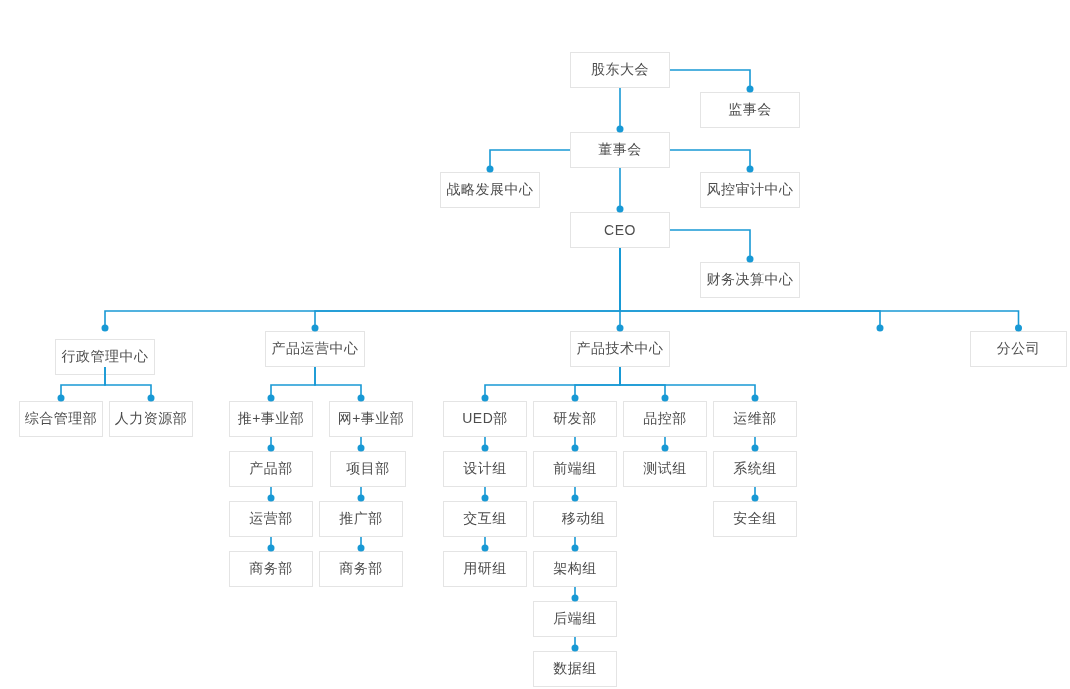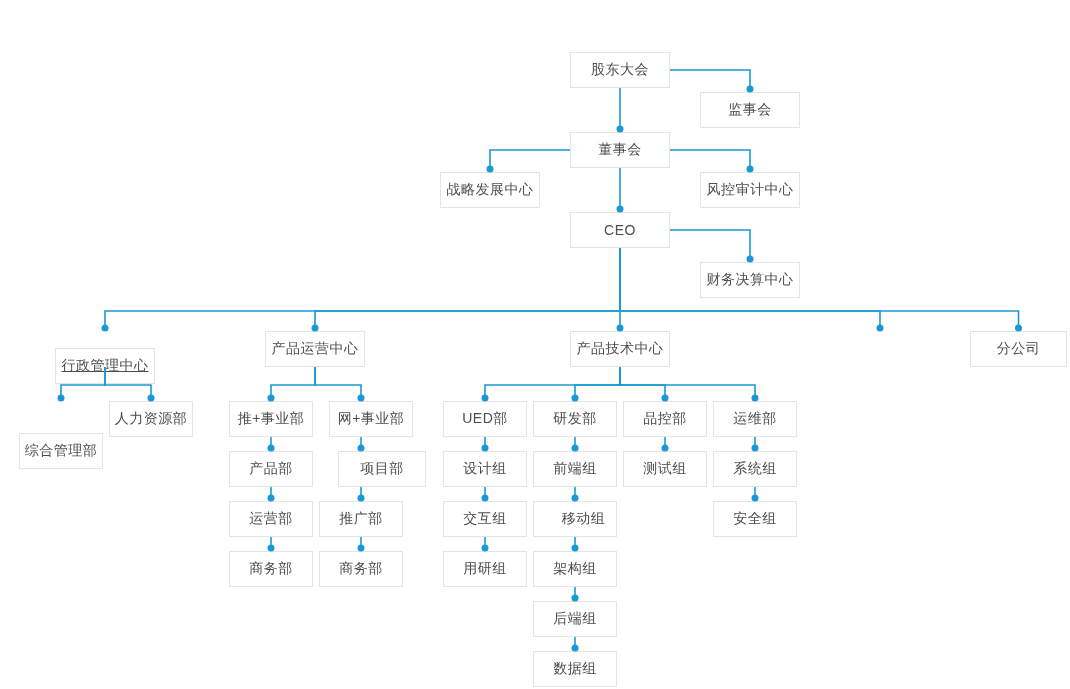--- a/index.html
+++ b/index.html
@@ -55,48 +55,48 @@
     </div>
     <div class="node" style="left: 700px; top: 172px; width: 100px; height: 36px;">
       <span>风控审计中心</span>
     </div>
     <div class="node" style="left: 570px; top: 212px; width: 100px; height: 36px;">
       <span>CEO</span>
     </div>
     <div class="node" style="left: 700px; top: 262px; width: 100px; height: 36px;">
       <span>财务决算中心</span>
     </div>
-    <div class="node" style="left: 55px; top: 348px; width: 100px; height: 36px; text-decoration: underline;">
+    <div class="node" style="left: 55px; top: 339px; width: 100px; height: 36px;">
       <span>行政管理中心</span>
     </div>
     <div class="node" style="left: 265px; top: 331px; width: 100px; height: 36px;">
       <span>产品运营中心</span>
     </div>
     <div class="node" style="left: 570px; top: 331px; width: 100px; height: 36px;">
       <span>产品技术中心</span>
     </div>
     <div class="node" style="left: 970px; top: 331px; width: 97px; height: 36px;">
       <span>分公司</span>
     </div>
-    <div class="node" style="left: 19px; top: 401px; width: 84px; height: 36px; margin-top: 32px;">
+    <div class="node" style="left: 19px; top: 401px; width: 84px; height: 36px;">
       <span>综合管理部</span>
     </div>
     <div class="node" style="left: 109px; top: 401px; width: 84px; height: 36px;">
       <span>人力资源部</span>
     </div>
     <div class="node" style="left: 229px; top: 401px; width: 84px; height: 36px;">
       <span>推+事业部</span>
     </div>
     <div class="node" style="left: 319px; top: 401px; width: 84px; height: 36px; margin-left: 10px;">
       <span>网+事业部</span>
     </div>
     <div class="node" style="left: 229px; top: 451px; width: 84px; height: 36px;">
       <span>产品部</span>
     </div>
-    <div class="node" style="left: 338px; top: 451px; width: 88px; height: 36px; text-align: right;">
+    <div class="node" style="left: 330px; top: 451px; width: 76px; height: 36px; text-align: right;">
       <span>项目部</span>
     </div>
     <div class="node" style="left: 229px; top: 501px; width: 84px; height: 36px;">
       <span>运营部</span>
     </div>
     <div class="node" style="left: 319px; top: 501px; width: 84px; height: 36px;">
       <span>推广部</span>
     </div>
     <div class="node" style="left: 229px; top: 551px; width: 84px; height: 36px;">
       <span>商务部</span>

